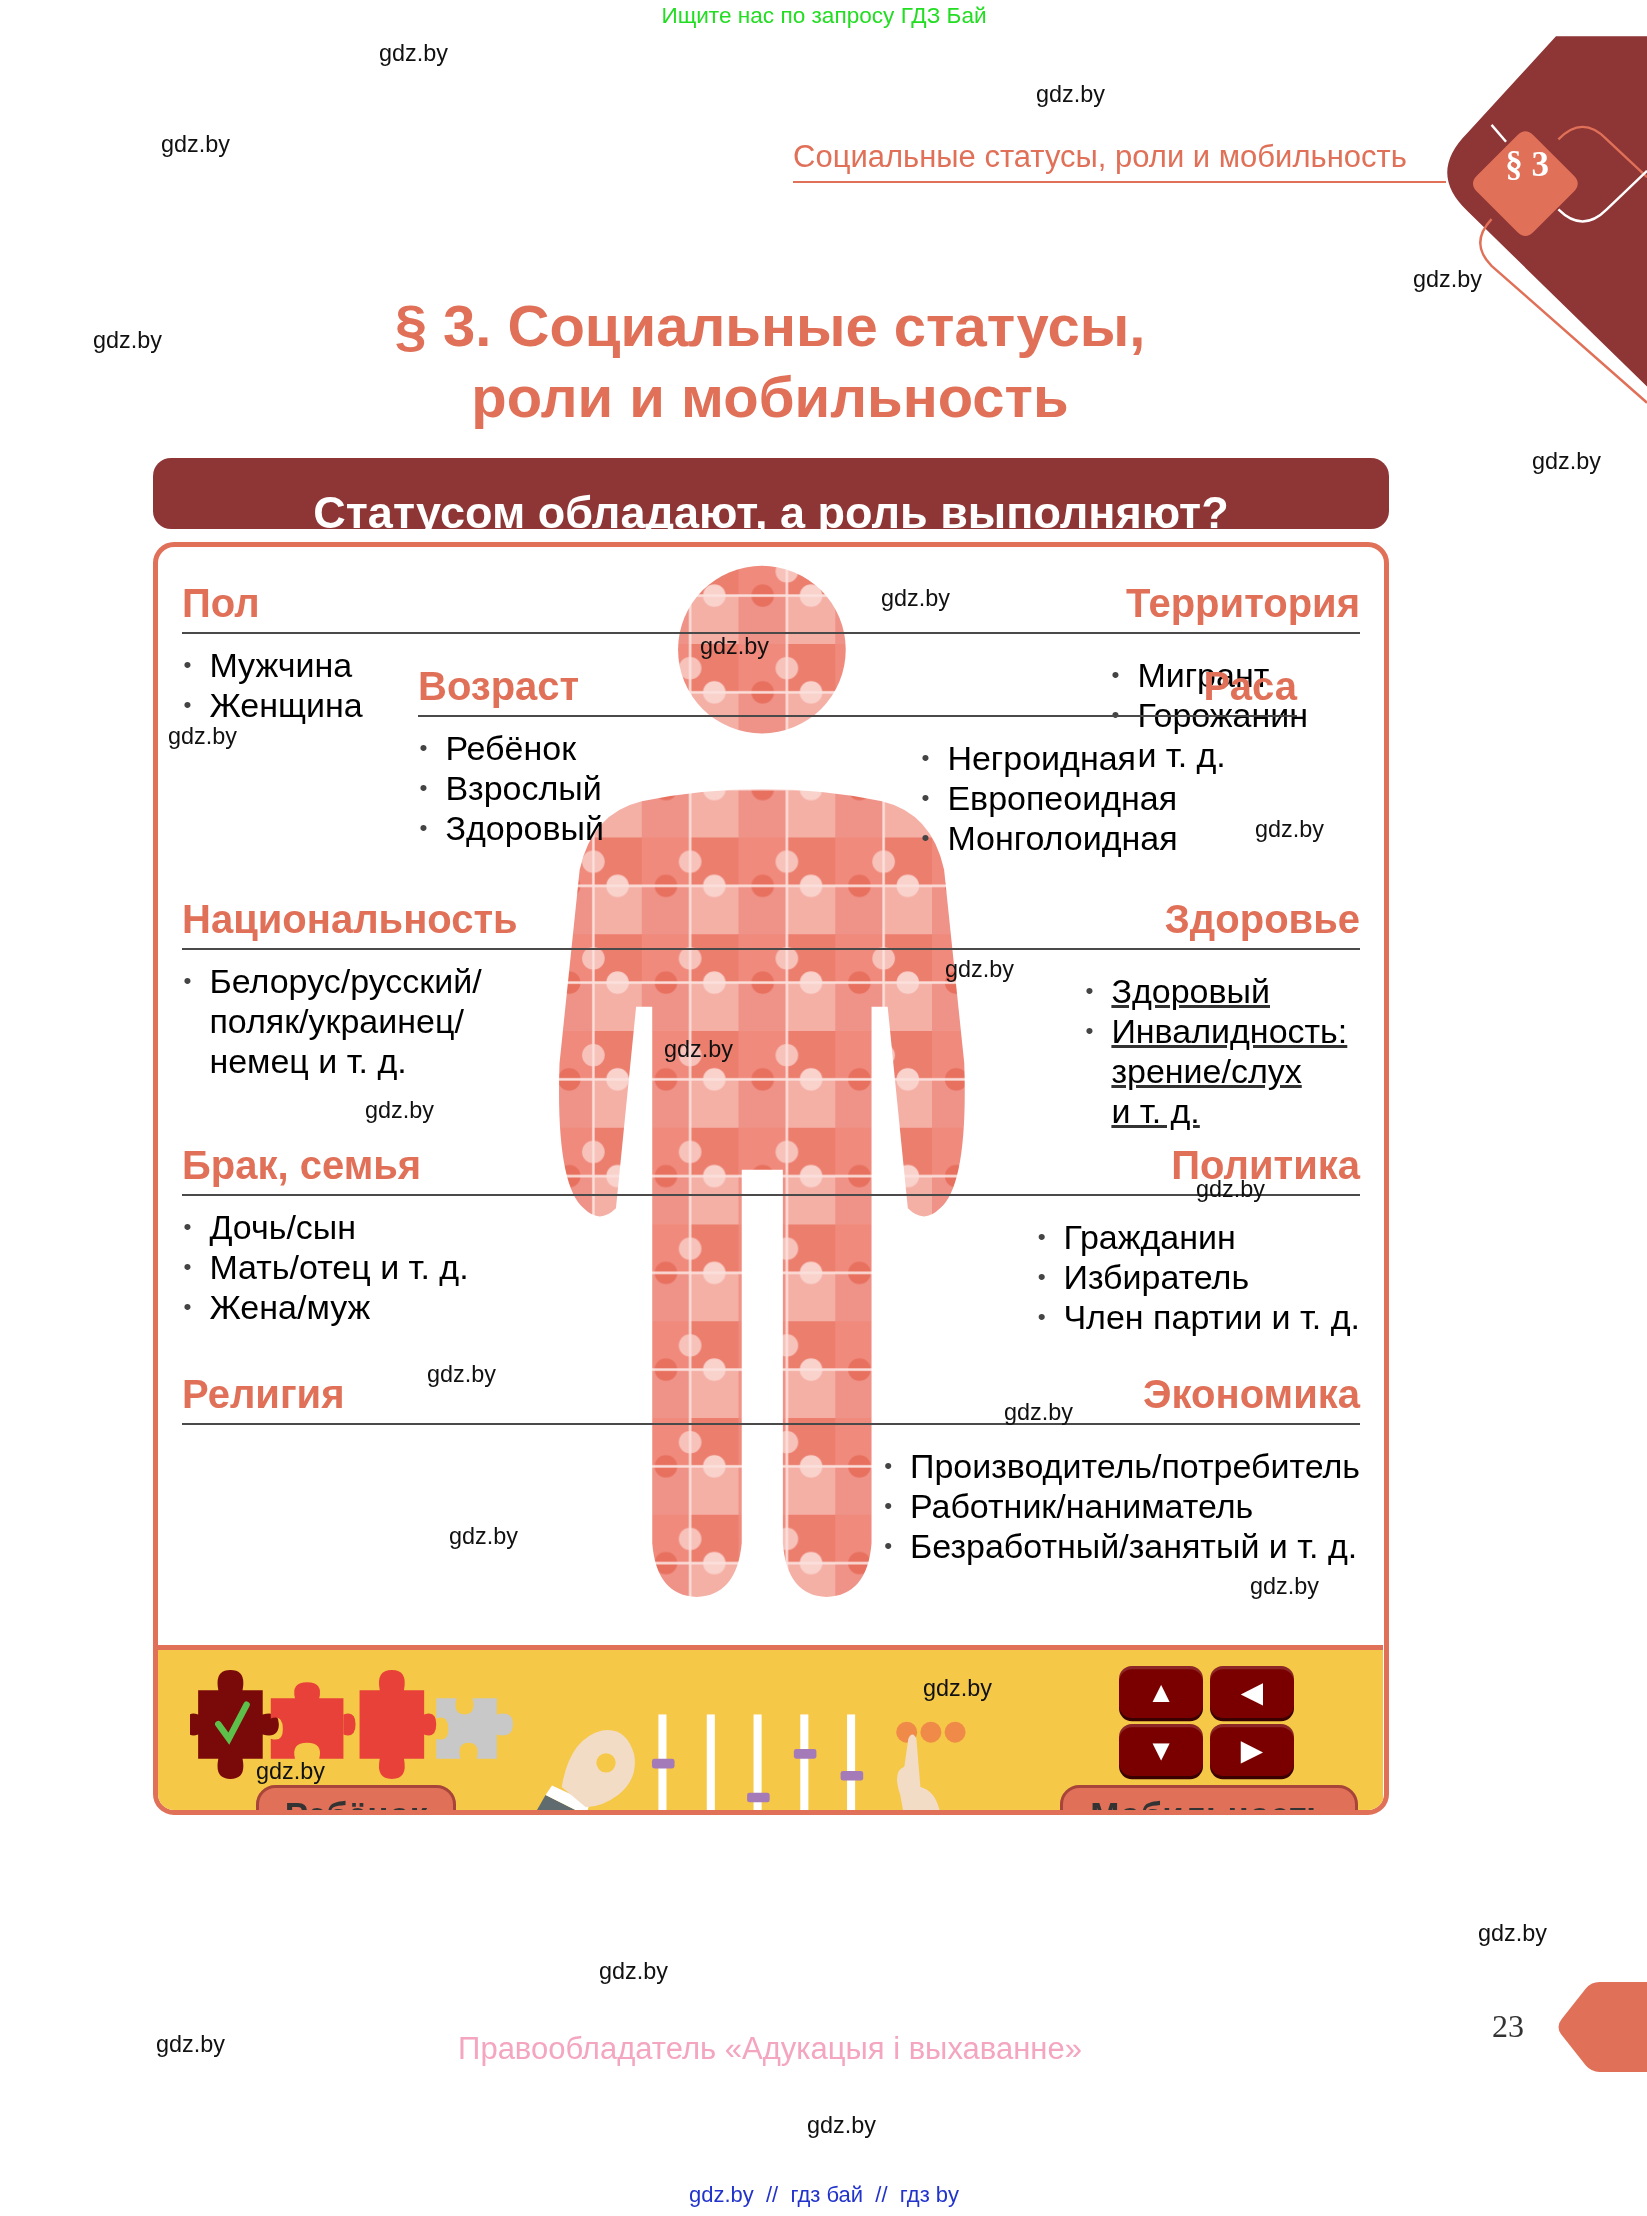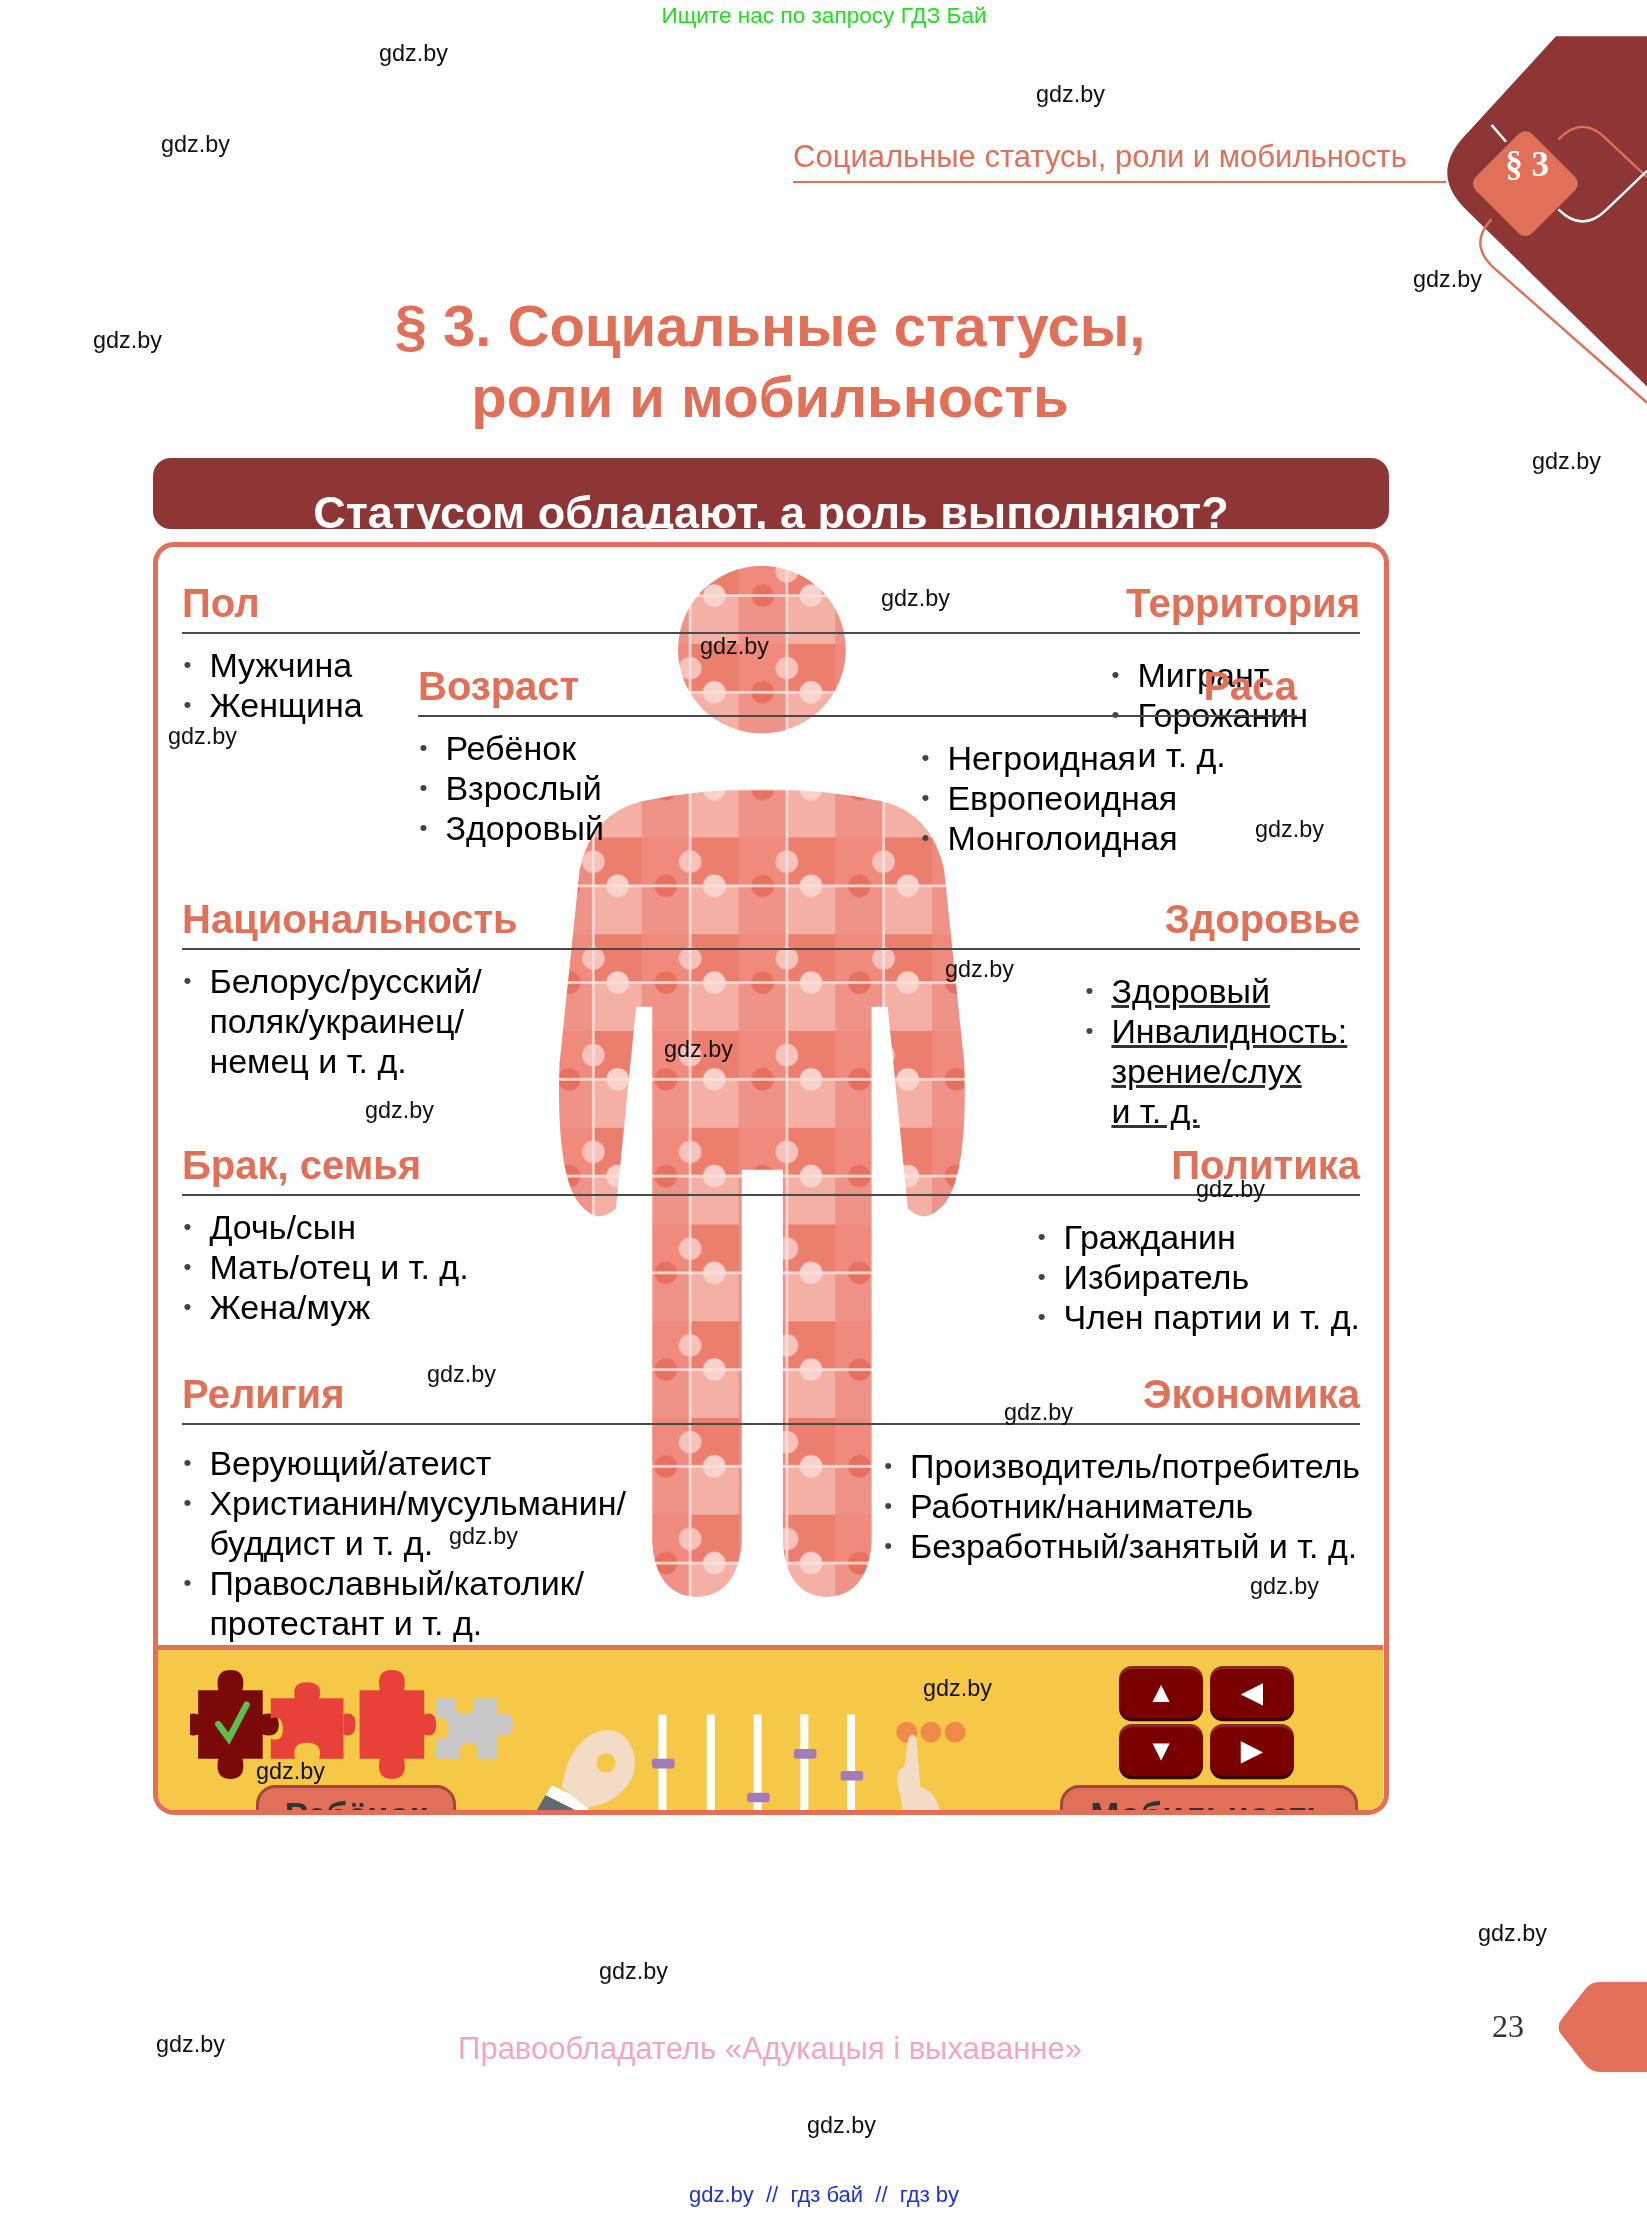--- a/index.html
+++ b/index.html
@@ -171,27 +171,20 @@
     <ul style="position:absolute;top:65px;right:0;">
       <li>Гражданин</li>
       <li>Избиратель</li>
       <li>Член партии и т. д.</li>
     </ul>
   </div>
 
   <div class="cat" style="left:24px;top:823px;width:1178px;">
     <h3>Религия</h3>
     <div class="rule" style="width:1178px;"></div>
-    <ul style="margin-top:18px;">
-      <li>Верующий/атеист</li>
-      <li>Христианин/мусульманин/</li>
-      <li class="cont">буддист и т. д.</li>
-      <li>Православный/католик/</li>
-      <li class="cont">протестант и т. д.</li>
-    </ul>
   </div>
 
   <div class="cat right" style="left:758px;top:823px;width:444px;">
     <h3>Экономика</h3>
     <ul style="position:absolute;top:65px;right:0;">
       <li>Производитель/потребитель</li>
       <li>Работник/наниматель</li>
       <li>Безработный/занятый и т. д.</li>
     </ul>
   </div>

